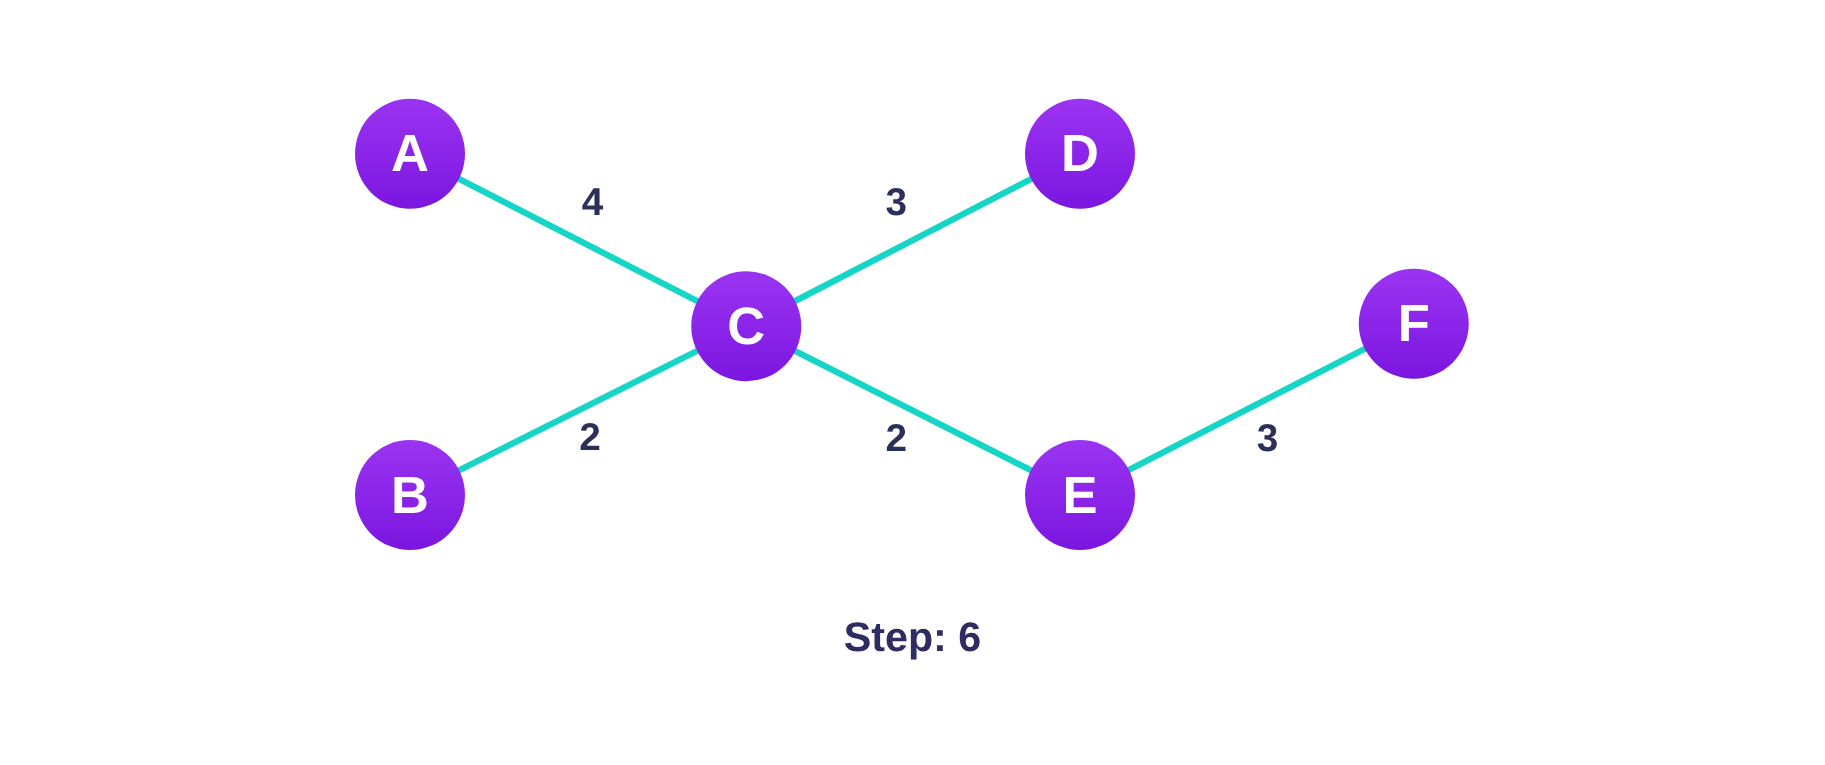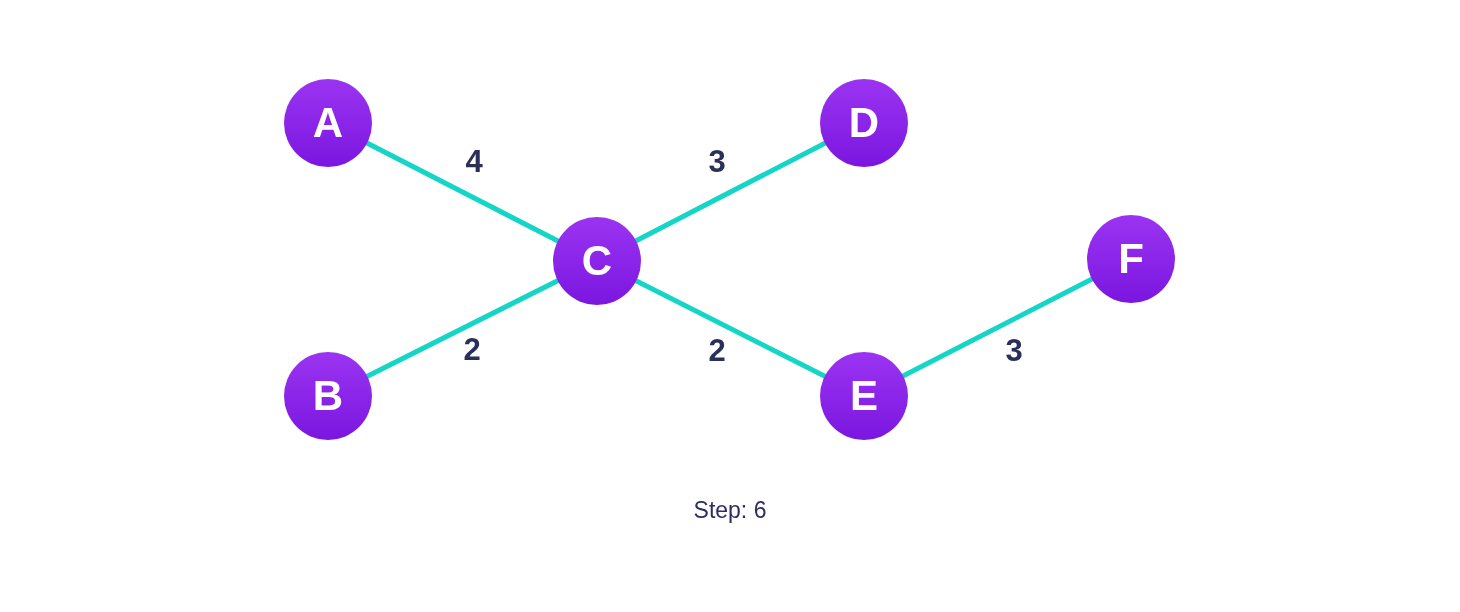--- a/index.html
+++ b/index.html
@@ -51,22 +51,22 @@
     color:var(--weight);
     font-size:31px;
     font-weight:700;
     user-select:none;
   }
   .step{
     position:absolute;
     left:730px;top:510px;
     transform:translate(-50%,-50%);
     color:var(--step);
-    font-size:23px;
-    font-weight:400;
+    font-size:33px;
+    font-weight:700;
     white-space:nowrap;
   }
 </style>
 </head>
 <body>
 
 <div class="stage">
   <svg class="edges-layer" width="1460" height="612" viewBox="0 0 1460 612" xmlns="http://www.w3.org/2000/svg">
       <line x1="328" y1="123" x2="597" y2="261"></line>
       <line x1="597" y1="261" x2="864" y2="123"></line>

